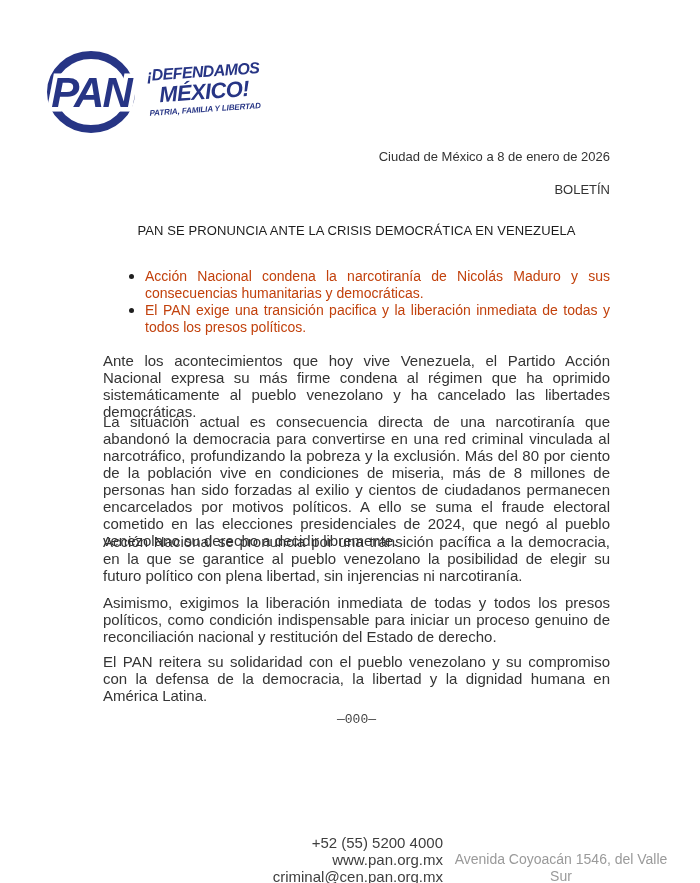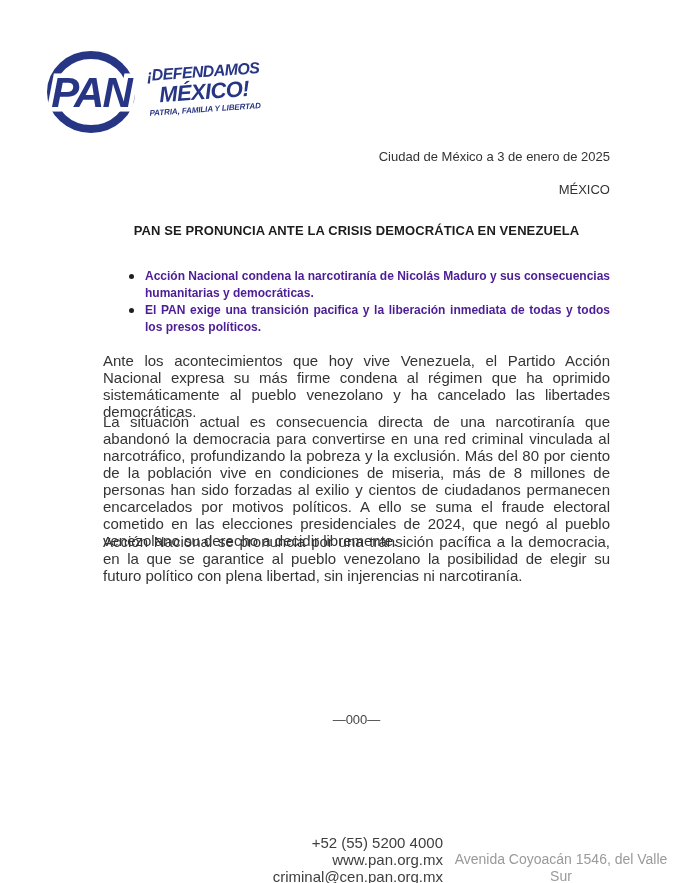--- a/index.html
+++ b/index.html
@@ -29,46 +29,46 @@
   .tag2 { font-size:22px; letter-spacing:-0.6px; margin-left:11px; margin-top:1px; }
   .tag3 { font-size:8px;  letter-spacing:-0.1px; margin-top:3px; }
 
   
   .date-block { position:absolute; left:103px; top:136px; width:507px; text-align:right; font-size:13px; line-height:17px; color:#333; }
   .doc-type { margin-top:16px; }
 
   
   .title {
     position:absolute; left:103px; top:211px; width:507px;
-    text-align:center; font-weight:bold; font-size:13px; color:#1c1c1c;
+    text-align:center; font-weight:normal; font-size:13px; color:#1c1c1c;
     letter-spacing:0.1px;
   }
 
   
   .bullets { position:absolute; left:103px; top:256px; width:507px; }
   .bullet-item {
     position:relative; padding-left:42px;
-    font-weight:bold; font-size:12px; line-height:17px;
-    text-align:justify; color:#4c1d95;
+    font-weight:normal; font-size:14px; line-height:17px;
+    text-align:justify; color:#c2410c;
   }
   .bullet-dot {
     position:absolute; left:26px; top:6px;
     width:5px; height:5px; border-radius:50%; background:#1f1f1f;
   }
 
   
   .para {
     position:absolute; left:103px; width:507px;
     font-size:15px; line-height:17px; text-align:justify; color:#343434;
   }
   .p1 { top:340px; } .p2 { top:401px; } .p3 { top:521px; }
   .p4 { top:582px; } .p5 { top:641px; }
 
   
-  .separator { position:absolute; left:103px; top:700px; width:507px; text-align:center; font-size:13px; color:#454545; }
+  .separator { position:absolute; left:103px; top:700px; width:507px; text-align:center; font-size:13px; color:#454545;font-family:Liberation Mono, monospace; }
 
   
   .footer-contact {
     position:absolute; top:822px; right:257px;
     text-align:right; font-size:15px; line-height:17px; color:#3e3e3e;
     white-space:nowrap;
   }
   .footer-address {
     position:absolute; top:839px; left:453px; width:216px;
     text-align:center; font-size:14px; line-height:17px; color:#9a9a9a;
@@ -85,40 +85,42 @@
       <text x="51" y="57" text-anchor="middle" font-family="Liberation Sans, sans-serif" font-size="42" font-weight="bold" font-style="italic" letter-spacing="-2" fill="#273585" stroke="#ffffff" stroke-width="9" paint-order="stroke">PAN</text>
     </svg>
     <div class="tagline">
       <div class="tag1">¡DEFENDAMOS</div>
       <div class="tag2">MÉXICO!</div>
       <div class="tag3">PATRIA, FAMILIA Y LIBERTAD</div>
     </div>
   </div>
 
   <div class="date-block">
-    <div>Ciudad de México a 3 de enero de 2025</div>
-    <div class="doc-type">MÉXICO</div>
+    <div>Ciudad de México a 8 de enero de 2026</div>
+    <div class="doc-type">BOLETÍN</div>
   </div>
 
   <div class="title">PAN SE PRONUNCIA ANTE LA CRISIS DEMOCRÁTICA EN VENEZUELA</div>
 
   <div class="bullets">
     <div class="bullet-item">
       <span class="bullet-dot"></span>
       <span>Acción Nacional condena la narcotiranía de Nicolás Maduro y sus consecuencias humanitarias y democráticas.</span>
     </div>
     <div class="bullet-item">
       <span class="bullet-dot"></span>
       <span>El PAN exige una transición pacifica y la liberación inmediata de todas y todos los presos políticos.</span>
     </div>
   </div>
 
   <div class="para p1">Ante los acontecimientos que hoy vive Venezuela, el Partido Acción Nacional expresa su más firme condena al régimen que ha oprimido sistemáticamente al pueblo venezolano y ha cancelado las libertades democráticas.</div>
   <div class="para p2">La situación actual es consecuencia directa de una narcotiranía que abandonó la democracia para convertirse en una red criminal vinculada al narcotráfico, profundizando la pobreza y la exclusión. Más del 80 por ciento de la población vive en condiciones de miseria, más de 8 millones de personas han sido forzadas al exilio y cientos de ciudadanos permanecen encarcelados por motivos políticos. A ello se suma el fraude electoral cometido en las elecciones presidenciales de 2024, que negó al pueblo venezolano su derecho a decidir libremente.</div>
   <div class="para p3">Acción Nacional se pronuncia por una transición pacífica a la democracia, en la que se garantice al pueblo venezolano la posibilidad de elegir su futuro político con plena libertad, sin injerencias ni narcotiranía.</div>
+  <div class="para p4">Asimismo, exigimos la liberación inmediata de todas y todos los presos políticos, como condición indispensable para iniciar un proceso genuino de reconciliación nacional y restitución del Estado de derecho.</div>
+  <div class="para p5">El PAN reitera su solidaridad con el pueblo venezolano y su compromiso con la defensa de la democracia, la libertad y la dignidad humana en América Latina.</div>
 
   <div class="separator">—000—</div>
 
   <div class="footer-contact">
     <div>+52 (55) 5200 4000</div>
     <div>www.pan.org.mx</div>
     <div>criminal@cen.pan.org.mx</div>
   </div>
   <div class="footer-address">
     <div>Avenida Coyoacán 1546, del Valle Sur</div>

